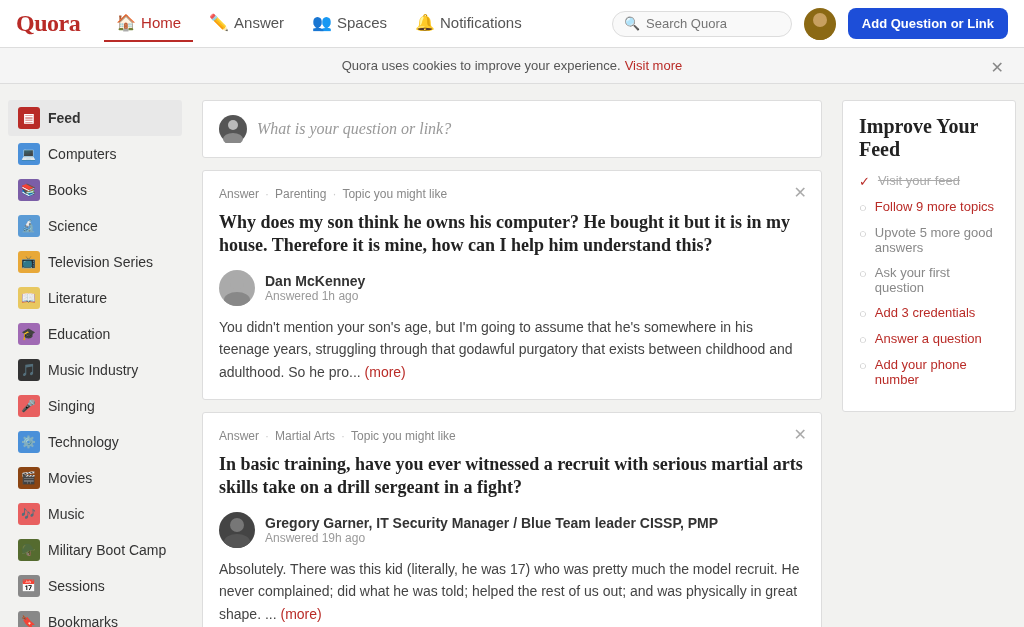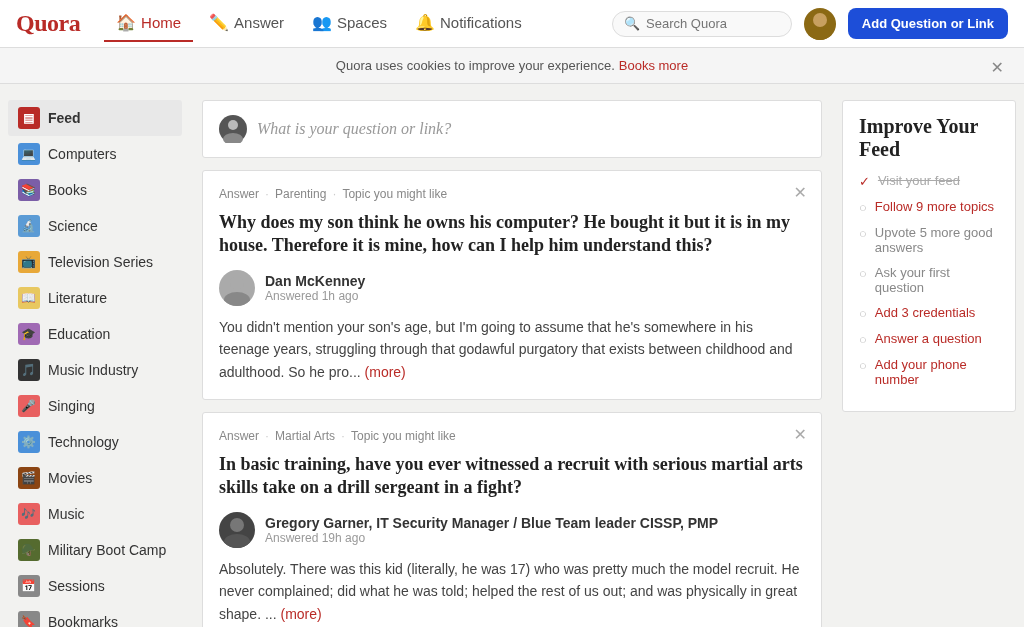--- a/index.html
+++ b/index.html
@@ -347,21 +347,21 @@
     <svg width="32" height="32" viewBox="0 0 32 32">
         <circle cx="16" cy="12" r="7" fill="#c8a060"></circle>
         <ellipse cx="16" cy="28" rx="12" ry="8" fill="#8B6914"></ellipse>
       </svg>
   </div>
   <button class="add-btn">Add Question or Link</button>
 </nav>
 
 <div class="cookie-banner">
   <span>Quora uses cookies to improve your experience.</span>
-  <a href="#">Books more</a>
+  <a href="#">Visit more</a>
   <button class="cookie-close">✕</button>
 </div>
 
 <div class="main-layout">
 
   <div class="sidebar">
     <div class="sidebar-item active">
       <div class="sidebar-icon icon-feed">▤</div>
       <span>Feed</span>
     </div>

